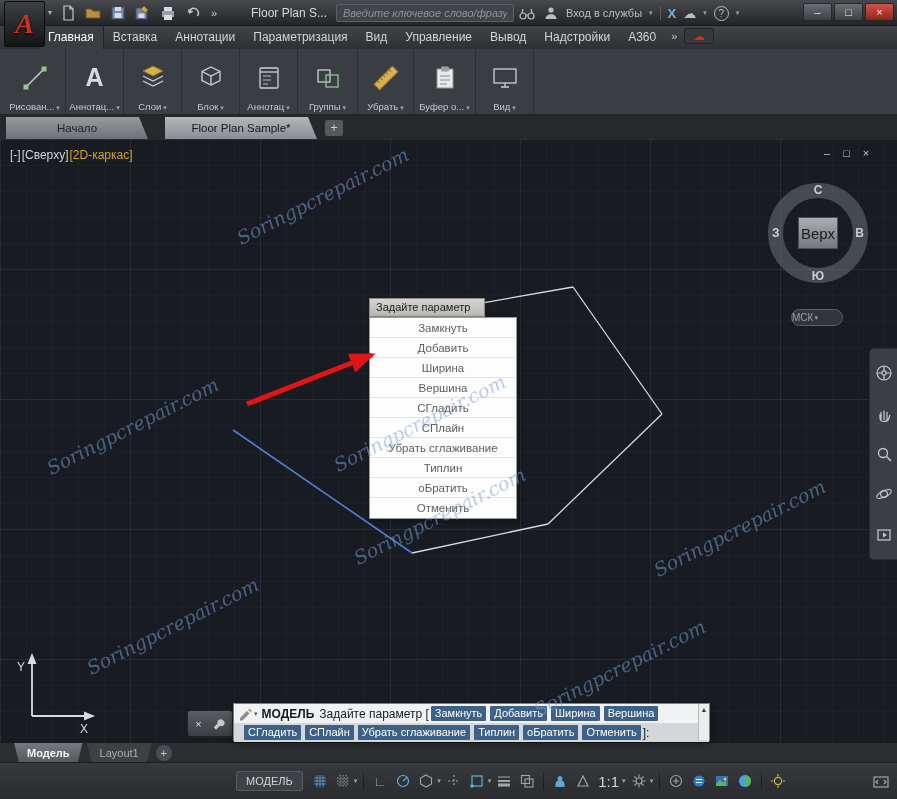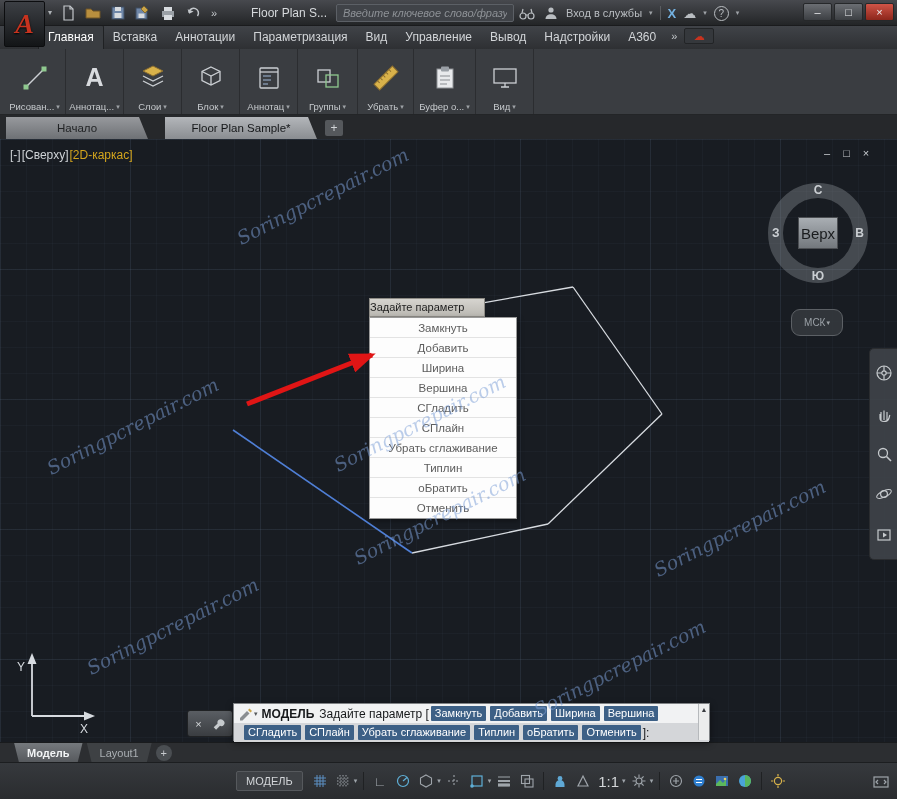--- a/index.html
+++ b/index.html
@@ -50,21 +50,21 @@
   .m-cloudbtn{width:30px;height:16px;background:#35383c;border:1px solid #222426;border-radius:2px;
               display:flex;align-items:center;justify-content:center;gap:2px}
   .m-cloudbtn .cg{color:#c7331f;font-size:11px;line-height:1}
 
   
   .ribbon{position:absolute;top:49px;left:0;right:0;height:66px;background:#3a3d41;
           border-bottom:1px solid #232527;display:flex;padding-left:4px;z-index:5}
   .rpanel{height:100%;border-right:1px solid #2b2d30;display:flex;flex-direction:column;
           align-items:center;justify-content:space-between;padding:5px 3px 2px}
   .rpanel .ric{flex:1;display:flex;align-items:center;justify-content:center}
-  .rpanel .rlabel{font-size:9.5px;color:#c6cacd;display:flex;align-items:center;gap:2px;white-space:nowrap}
+  .rpanel .rlabel{font-size:9.5px;color:#c6cacd;display:flex;align-items:flex-end;gap:2px;white-space:nowrap}
   .rlabel .chev{font-size:7px;color:#9da2a6}
   .big-a{font-size:25px;font-weight:bold;color:#d8dbde;line-height:1}
 
   
   .filetabs{position:absolute;top:115px;left:0;right:0;height:24px;background:#26282b;z-index:5;
             display:flex;align-items:flex-end;padding-left:6px}
   .ftab{height:22px;display:flex;align-items:center;justify-content:center;font-size:11.5px;
         clip-path:polygon(0 0, calc(100% - 9px) 0, 100% 100%, 0 100%)}
   .ftab.start{background:linear-gradient(#97999d,#6e7175);color:#222426;width:142px}
   .ftab.active{background:linear-gradient(#b3b6ba,#8a8d91);color:#141618;width:152px;margin-left:17px}
@@ -89,34 +89,34 @@
   .viewcube{position:absolute;left:768px;top:44px;width:100px;height:100px;z-index:3}
   .vc-ring{position:absolute;inset:0;border-radius:50%;border:15px solid rgba(145,150,156,0.38)}
   .vc-l{position:absolute;font-size:12px;font-weight:bold;color:#caced2}
   .vc-n{top:0;left:50%;transform:translateX(-50%)}
   .vc-s{bottom:0;left:50%;transform:translateX(-50%)}
   .vc-w{left:4px;top:50%;transform:translateY(-50%)}
   .vc-e{right:4px;top:50%;transform:translateY(-50%)}
   .vc-center{position:absolute;left:50%;top:50%;transform:translate(-50%,-50%);width:40px;height:32px;
              background:linear-gradient(#a9aeb3,#73787d);border:1px solid #4c4f53;color:#1a1c1e;
              font-size:15px;display:flex;align-items:center;justify-content:center}
-  .wcs-pill{position:absolute;left:791px;top:170px;width:52px;height:27px;border-radius:9px;
+  .wcs-pill{position:absolute;left:791px;top:170px;width:52px;height:17px;border-radius:9px;
             background:rgba(52,56,61,0.9);border:1px solid #5c6065;color:#9aa0a6;font-size:10px;
-            display:flex;align-items:center;justify-content:center;gap:1px;z-index:3}
+            display:flex;align-items:center;gap:1px;z-index:3}
 
   
   .navbar{position:absolute;left:869px;top:209px;width:28px;height:212px;
           background:rgba(64,68,74,0.88);border:1px solid #2a2c2f;border-right:none;
           border-radius:5px 0 0 5px;display:flex;flex-direction:column;align-items:center;
           justify-content:space-around;padding:4px 0;z-index:3}
 
   
   .ctx-header{position:absolute;left:369px;top:298px;width:116px;height:19px;z-index:22;
               background:linear-gradient(#d6d4cf,#bab8b2);border:1px solid #8e8c86;
-              color:#1e1e1e;font-size:11px;line-height:17px;}
+              color:#1e1e1e;font-size:11px;line-height:17px;padding-left:6px}
   .ctx-menu{position:absolute;left:369px;top:317px;width:148px;z-index:22;background:#fdfdfd;
             border:1px solid #9a9a9a;box-shadow:2px 2px 5px rgba(0,0,0,0.35)}
   .ctx-item{height:20px;line-height:20px;text-align:center;color:#5d5d5d;font-size:11.5px;
             border-bottom:1px solid #e3e3e3}
   .ctx-item:last-child{border-bottom:none}
 
   
   .cmd-grab{position:absolute;left:187px;top:710px;width:46px;height:27px;z-index:24;
             background:linear-gradient(#5a5e63,#3a3d41);border:1px solid #202224;border-radius:3px;
             display:flex;align-items:center;justify-content:center;gap:9px;color:#d5d8db;font-size:11px}

